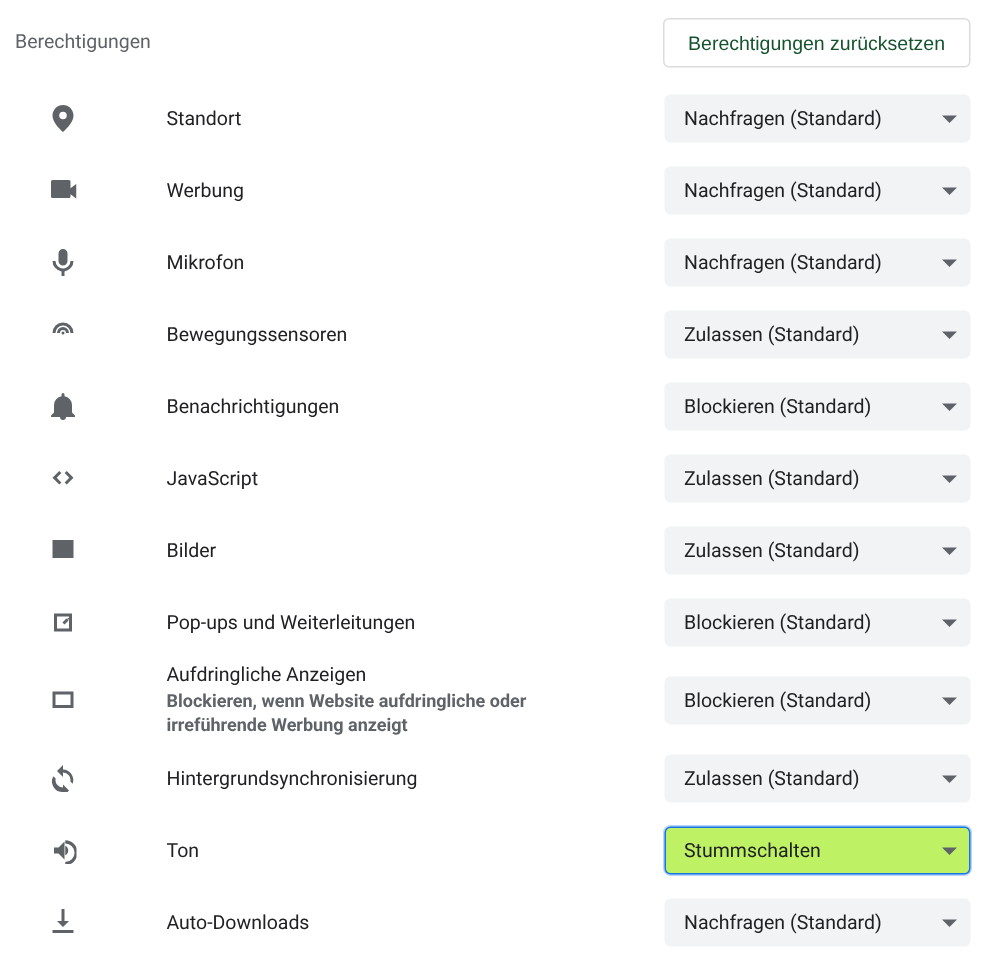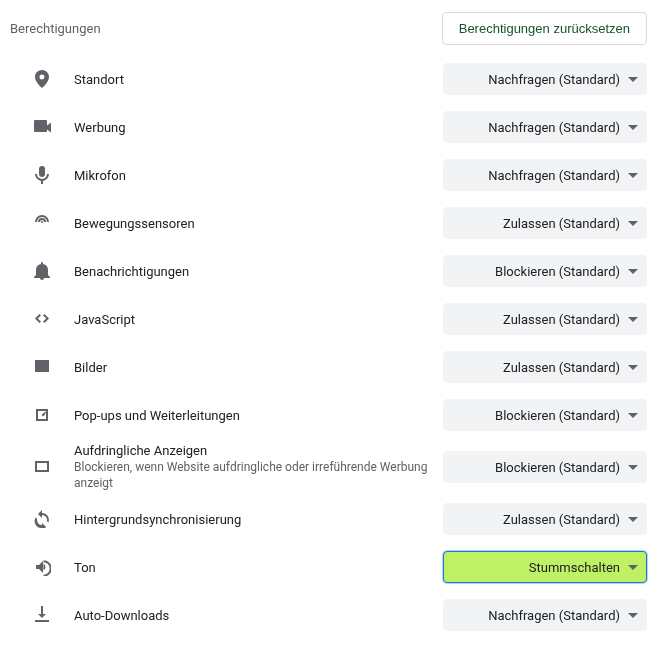--- a/index.html
+++ b/index.html
@@ -31,20 +31,21 @@
     font-size: 13px;
     font-weight: 500;
     padding: 8px 16px;
     cursor: pointer;
   }
   .perm-row {
     display: flex;
     align-items: center;
     min-height: 48px;
     padding: 4px 0;
+    gap: 37px;
   }
   .icon-cell {
     width: 64px;
     display: flex;
     justify-content: center;
     align-items: center;
     color: #5f6368;
     flex-shrink: 0;
   }
   .icon-cell svg { width: 18px; height: 18px; fill: #5f6368; }
@@ -54,29 +55,30 @@
   }
   .label-title {
     font-size: 13px;
     color: #202124;
   }
   .label-sub {
     font-size: 12px;
     color: #5f6368;
     margin-top: 2px;
     line-height: 1.3;
+    font-weight: bold;
   }
   .select-cell {
     width: 204px;
     flex-shrink: 0;
   }
   .dropdown {
     display: flex;
     align-items: center;
-    justify-content: flex-end;
+    justify-content: space-between;
     width: 100%;
     height: 32px;
     padding: 0 8px 0 12px;
     background: #f1f3f4;
     border: 1px solid #f1f3f4;
     border-radius: 4px;
     font-size: 13px;
     color: #202124;
     cursor: pointer;
   }

